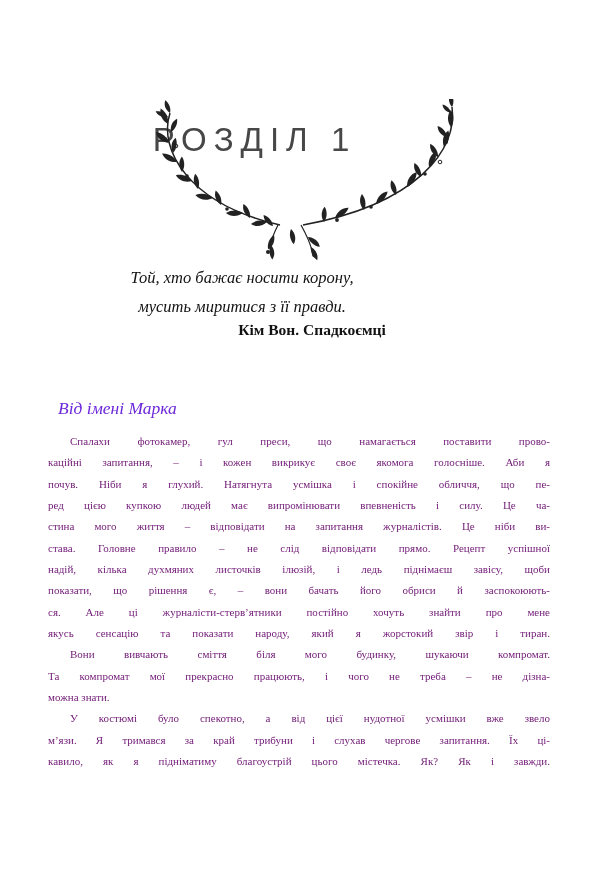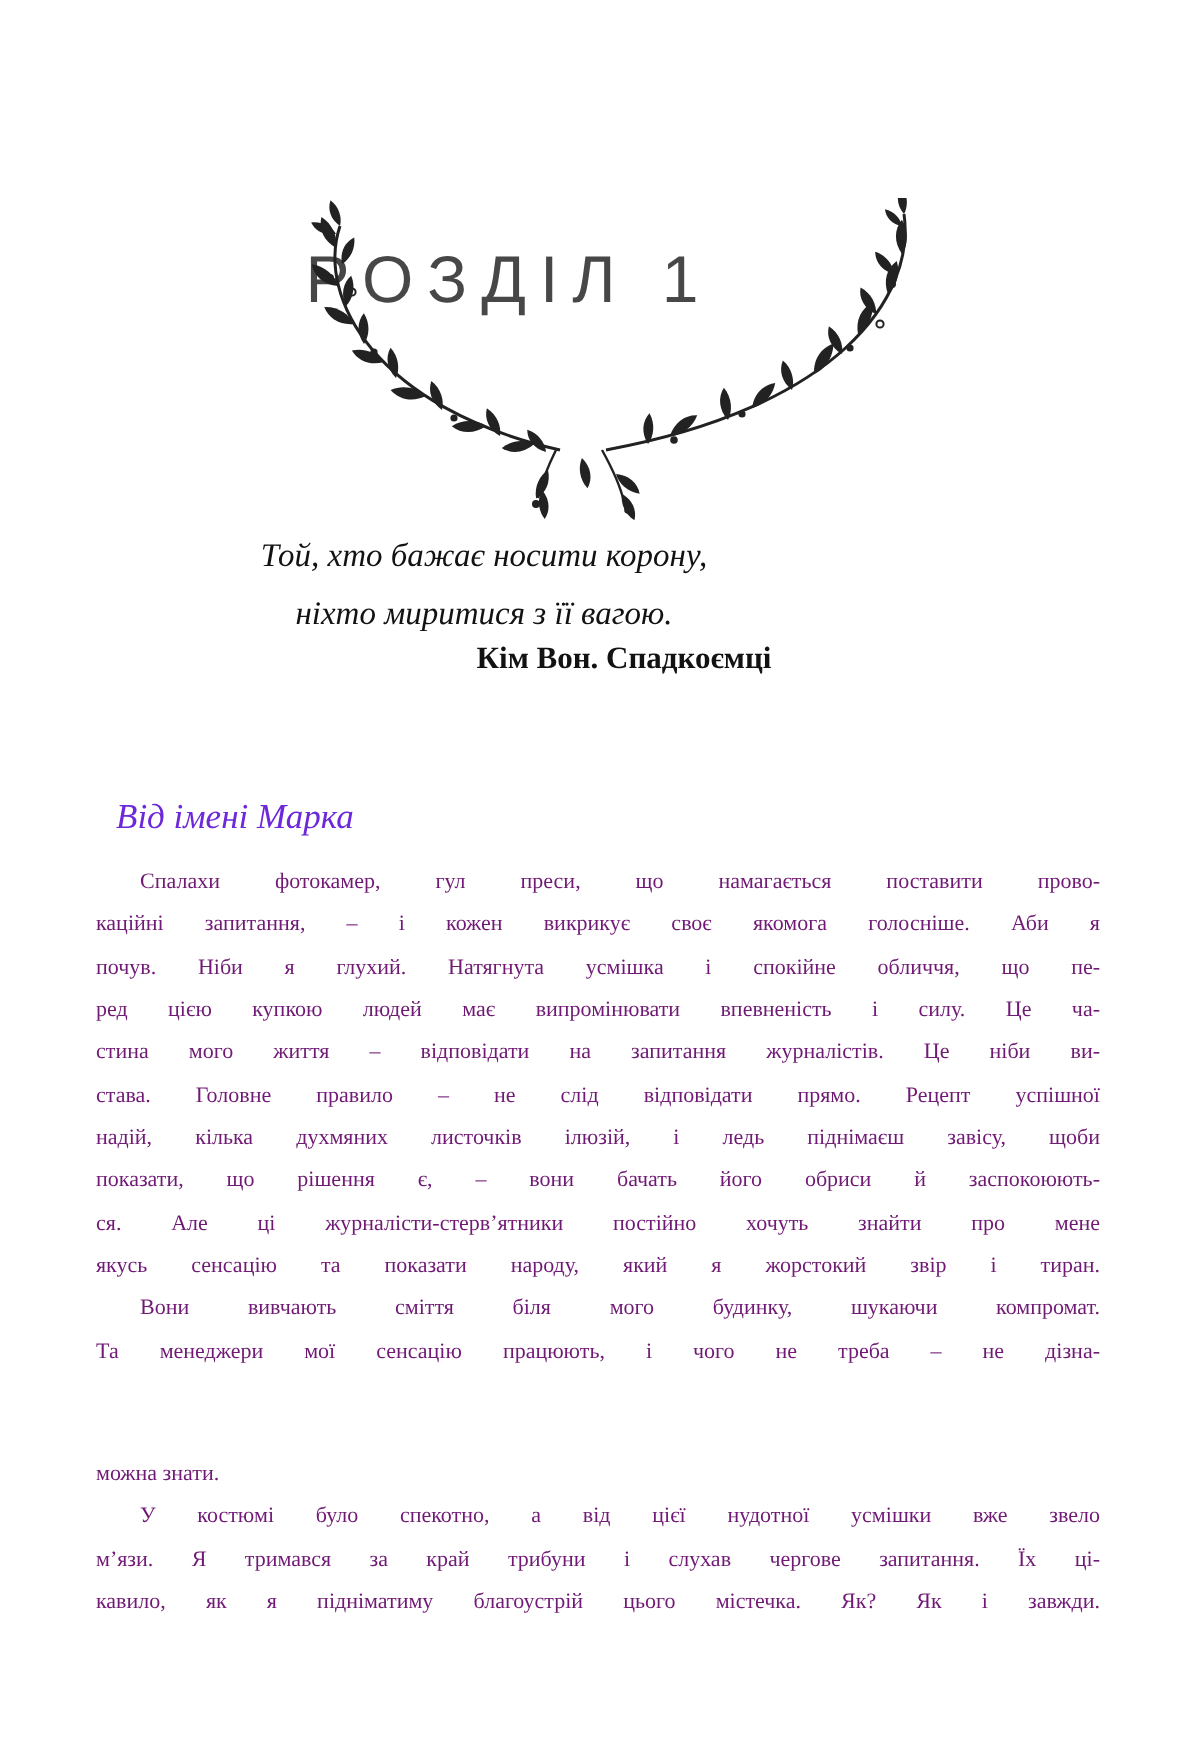--- a/index.html
+++ b/index.html
@@ -58,21 +58,21 @@
   }
   .tl {
     height: 21.33px;
     line-height: 21.33px;
     text-align: justify;
     text-align-last: justify;
     overflow: hidden;
     white-space: normal;
   }
   .tl.indent { text-indent: 22px; }
-  .tl.last-left { text-align-last: left; margin-top: 40px; }
+  .tl.last-left { text-align-last: left; }
 </style>
 </head>
 <body>
 
 <div id="page">
 
   <div id="chapter-title">РОЗДІЛ 1</div>
 
   <svg id="wreath" viewBox="0 0 345 162" xmlns="http://www.w3.org/2000/svg" aria-hidden="true">
     <defs>
@@ -130,40 +130,40 @@
     <circle cx="297" cy="75" r="1.8" fill="#222"></circle>
     <circle cx="243" cy="108" r="1.8" fill="#222"></circle>
     <circle cx="209" cy="121" r="1.9" fill="#222"></circle>
     <circle cx="140" cy="153" r="2" fill="#222"></circle>
     <circle cx="186" cy="156" r="1.9" fill="#222"></circle>
     <circle cx="48" cy="47" r="1.8" fill="none" stroke="#222" stroke-width="1"></circle>
     <circle cx="312" cy="63" r="1.8" fill="none" stroke="#222" stroke-width="1"></circle>
   </svg>
 
   <div id="ep-line-1" class="ep-line">Той, хто бажає носити корону,</div>
-  <div id="ep-line-2" class="ep-line">ніхто миритися з її вагою.</div>
+  <div id="ep-line-2" class="ep-line">мусить миритися з її правди.</div>
   <div id="ep-attrib">Кім Вон. Спадкоємці</div>
 
   <div id="section-heading">Від імені Марка</div>
 
   <div id="body-text">
 
     <div class="tl indent">Спалахи фотокамер, гул преси, що намагається поставити прово-</div>
     <div class="tl">каційні запитання, – і кожен викрикує своє якомога голосніше. Аби я</div>
     <div class="tl">почув. Ніби я глухий. Натягнута усмішка і спокійне обличчя, що пе-</div>
     <div class="tl">ред цією купкою людей має випромінювати впевненість і силу. Це ча-</div>
     <div class="tl">стина мого життя – відповідати на запитання журналістів. Це ніби ви-</div>
     <div class="tl">става. Головне правило – не слід відповідати прямо. Рецепт успішної</div>
     <div class="tl">надій, кілька духмяних листочків ілюзій, і ледь піднімаєш завісу, щоби</div>
     <div class="tl">показати, що рішення є, – вони бачать його обриси й заспокоюють-</div>
     <div class="tl">ся. Але ці журналісти-стерв’ятники постійно хочуть знайти про мене</div>
     <div class="tl">якусь сенсацію та показати народу, який я жорстокий звір і тиран.</div>
 
     <div class="tl indent">Вони вивчають сміття біля мого будинку, шукаючи компромат.</div>
-    <div class="tl">Та менеджери мої сенсацію працюють, і чого не треба – не дізна-</div>
+    <div class="tl">Та компромат мої прекрасно працюють, і чого не треба – не дізна-</div>
     <div class="tl last-left">можна знати.</div>
 
     <div class="tl indent">У костюмі було спекотно, а від цієї нудотної усмішки вже звело</div>
     <div class="tl">м’язи. Я тримався за край трибуни і слухав чергове запитання. Їх ці-</div>
     <div class="tl">кавило, як я підніматиму благоустрій цього містечка. Як? Як і завжди.</div>
   </div>
 
 </div>
 
 </body></html>

